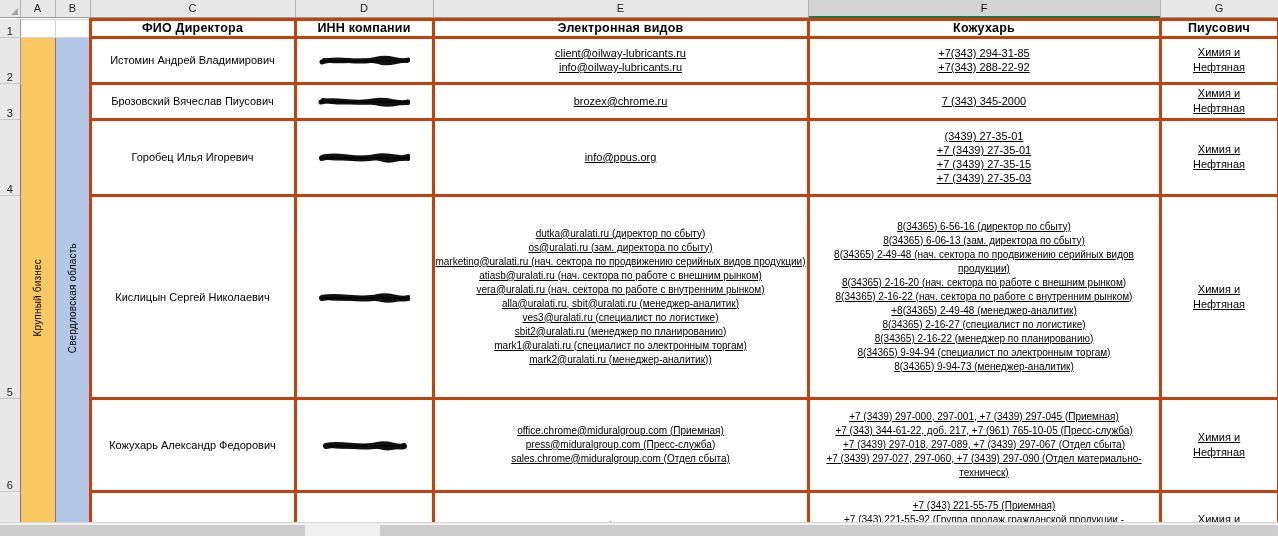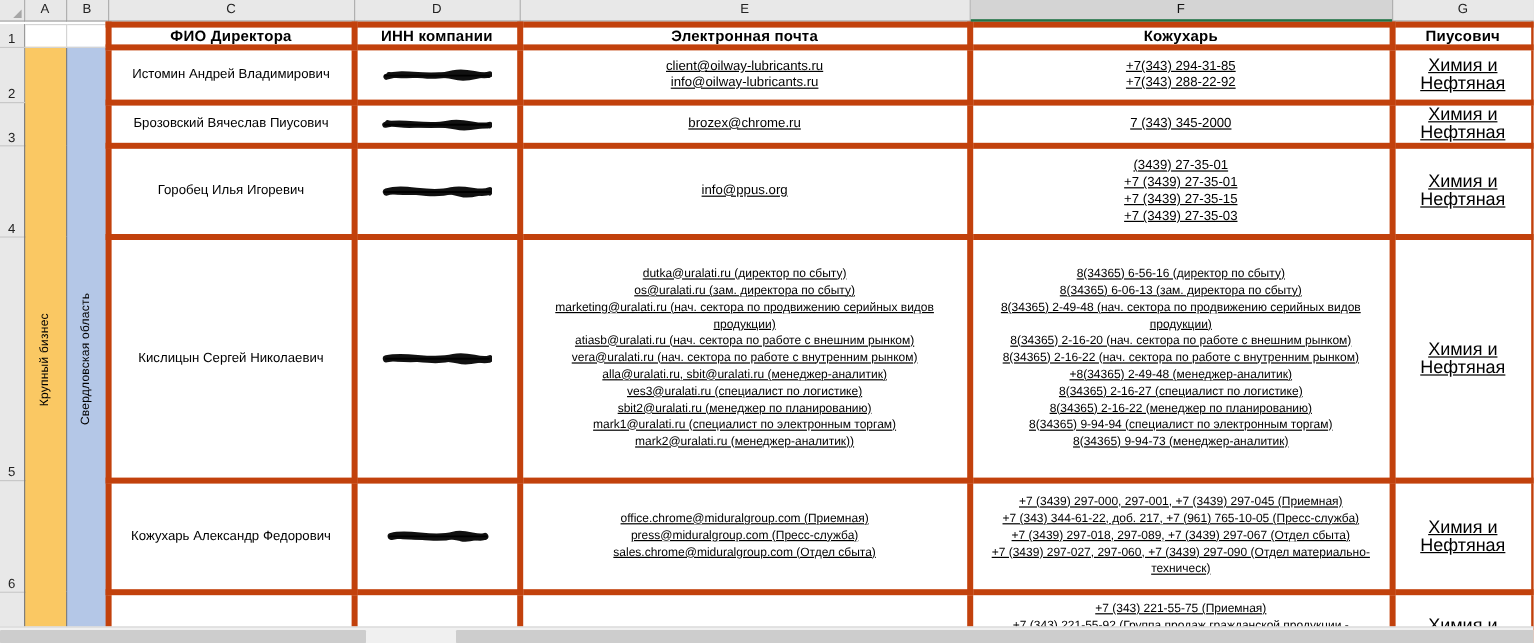--- a/index.html
+++ b/index.html
@@ -69,37 +69,37 @@
     border-bottom: 1px solid #c8c8c8;
     font-size: 11px;
     color: #222;
     text-align: center;
     vertical-align: bottom;
     padding-bottom: 1px;
   }
 
   
   td.cell {
-    border: 5px solid #c2410c;
+    border: 3px solid #c2410c;
     vertical-align: middle;
     text-align: center;
     font-size: 11px;
     color: #000;
     padding: 2px 3px;
     line-height: 14px;
     background: #ffffff;
   }
   td.cell.hdr {
     font-weight: bold;
     font-size: 12.5px;
     letter-spacing: .2px;
   }
   td.cell.name { font-size: 11px; }
   td.cell.small { font-size: 10px; line-height: 14px; }
-  td.cell.ind { font-size: 15px; line-height: 15px; margin-top: 36px; }
+  td.cell.ind { font-size: 11px; line-height: 15px; margin-top: 36px; }
 
   
   td.blankcell {
     background: #ffffff;
     border: 1px solid #d4d4d4;
   }
 
   
   td.band {
     border: 1px solid #7f7f7f;
@@ -207,21 +207,21 @@
       <col style="width:118px">
     </colgroup>
 
     <tbody>
         <tr style="height:18px">
       <td class="rowhead">1</td>
       <td class="blankcell"></td>
       <td class="blankcell"></td>
       <td class="cell hdr">ФИО Директора</td>
       <td class="cell hdr">ИНН компании</td>
-      <td class="cell hdr">Электронная почта</td>
+      <td class="cell hdr">Электронная видов</td>
       <td class="cell hdr">Кожухарь</td>
       <td class="cell hdr">Пиусович</td>
     </tr>
 
     <tr style="height:46px">
       <td class="rowhead">2</td>
       <td class="band orange" rowspan="6">
         <span class="vtext">Крупный бизнес</span>
       </td>
       <td class="band blue" rowspan="6">

